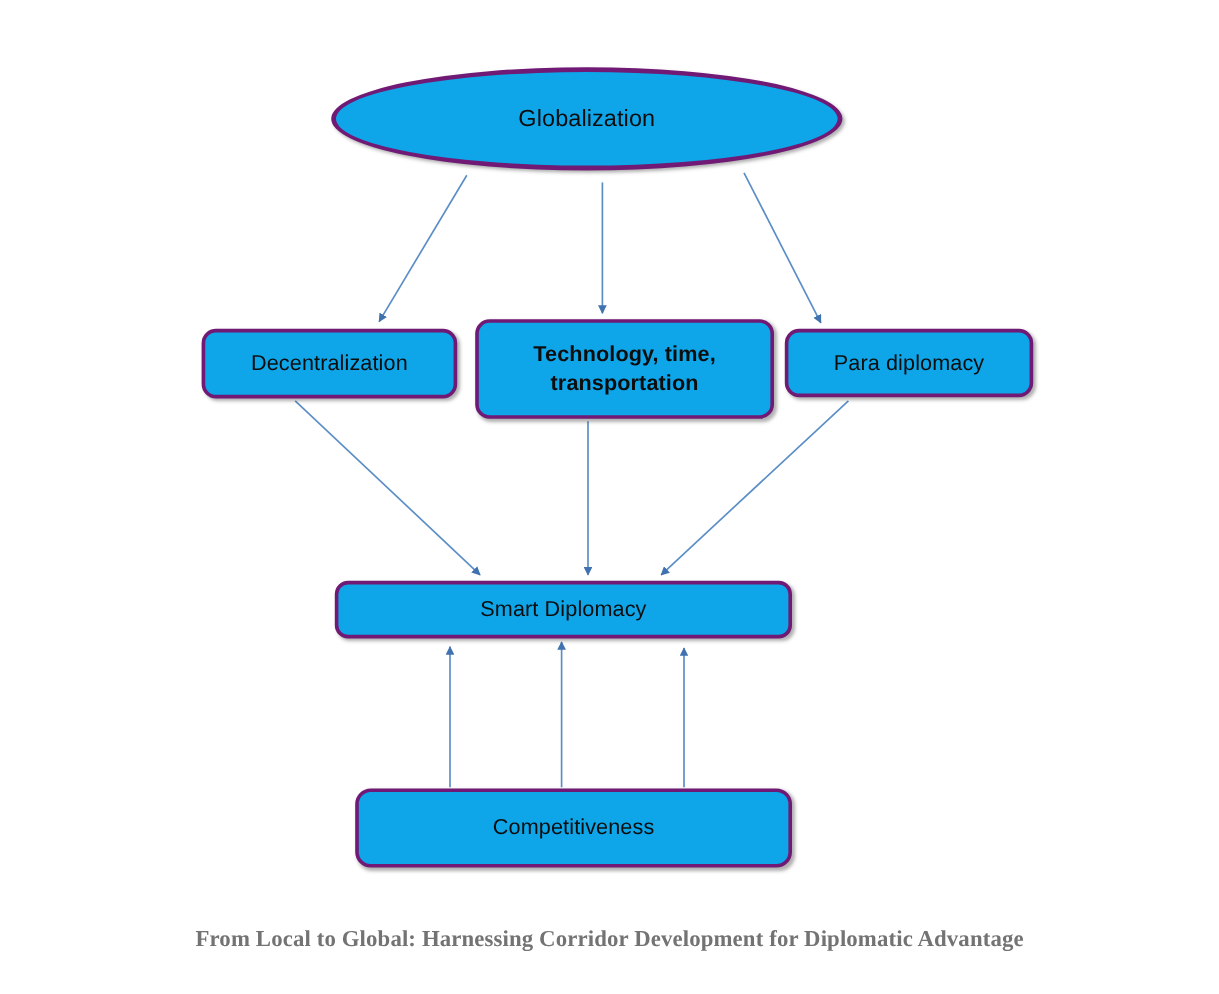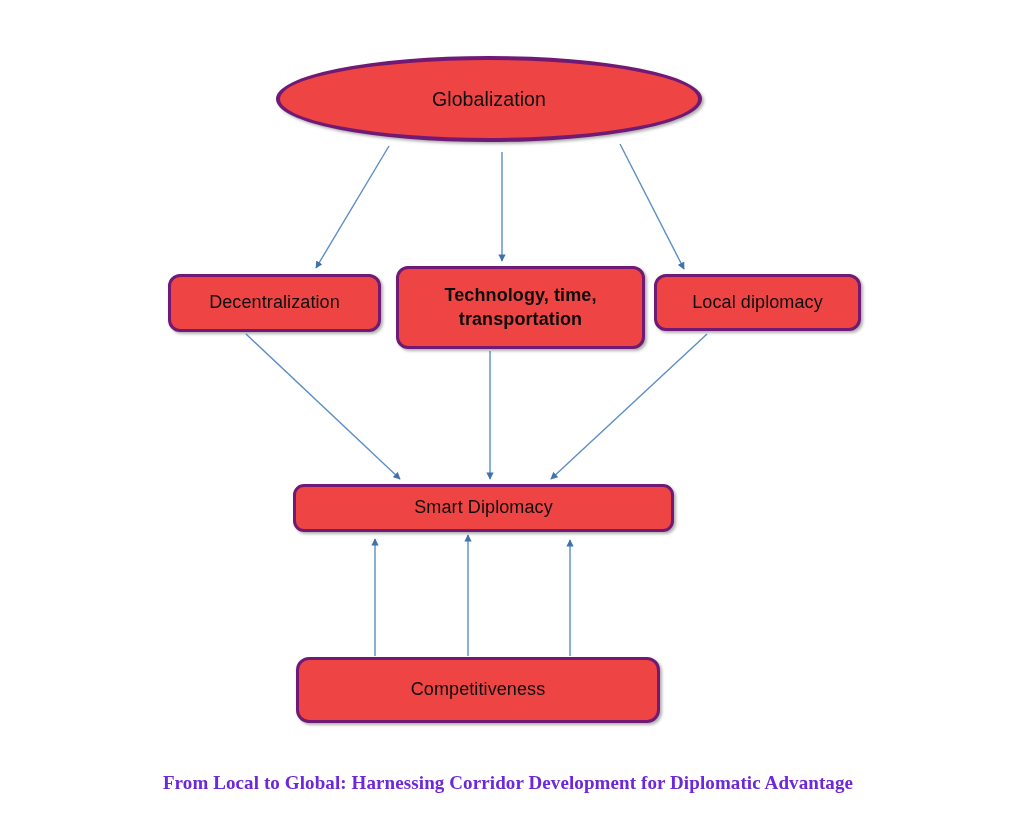--- a/index.html
+++ b/index.html
@@ -37,21 +37,21 @@
   
   .node {
     position: absolute;
     z-index: 2;
     box-sizing: border-box;
     display: flex;
     align-items: center;
     justify-content: center;
     text-align: center;
     color: #000000;
-    background: #ef4444;
+    background: #0ea5e9;
     border: 3px solid #701a75;
     box-shadow: 2px 2px 3px rgba(80, 80, 80, 0.45);
   }
 
   .node-label {
     display: block;
     line-height: 1.28;
     color: #0d0d0d;
     font-weight: 400;
     letter-spacing: 0.1px;
@@ -90,21 +90,21 @@
 
   #node-para-diplomacy {
     left: 654px;
     top: 274px;
     width: 207px;
     height: 57px;
   }
   #node-para-diplomacy .node-label { font-size: 18px; }
 
   #node-smart-diplomacy {
-    left: 293px;
+    left: 279px;
     top: 484px;
     width: 381px;
     height: 48px;
     border-radius: 11px;
   }
   #node-smart-diplomacy .node-label { font-size: 18px; }
 
   #node-competitiveness {
     left: 296px;
     top: 657px;
@@ -118,21 +118,21 @@
   #caption {
     position: absolute;
     left: 0;
     top: 772px;
     width: 1016px;
     z-index: 3;
     text-align: center;
     font-family: "Liberation Serif", "DejaVu Serif", serif;
     font-weight: bold;
     font-size: 19px;
-    color: #6d28d9;
+    color: #737373;
     letter-spacing: 0.1px;
   }
 </style>
 </head>
 <body>
 
 <div id="canvas">
 
   <svg id="connectors" viewBox="0 0 1016 828" width="1016" height="828" xmlns="http://www.w3.org/2000/svg">
     <defs>
@@ -170,21 +170,21 @@
   </div>
 
   <div class="node rrect" id="node-technology">
     <span class="node-label">
       <span>Technology, time,</span><br>
       <span>transportation</span>
     </span>
   </div>
 
   <div class="node rrect" id="node-para-diplomacy">
-    <span class="node-label">Local diplomacy</span>
+    <span class="node-label">Para diplomacy</span>
   </div>
 
   <div class="node rrect" id="node-smart-diplomacy">
     <span class="node-label">Smart Diplomacy</span>
   </div>
 
   <div class="node rrect" id="node-competitiveness">
     <span class="node-label">Competitiveness</span>
   </div>
 

